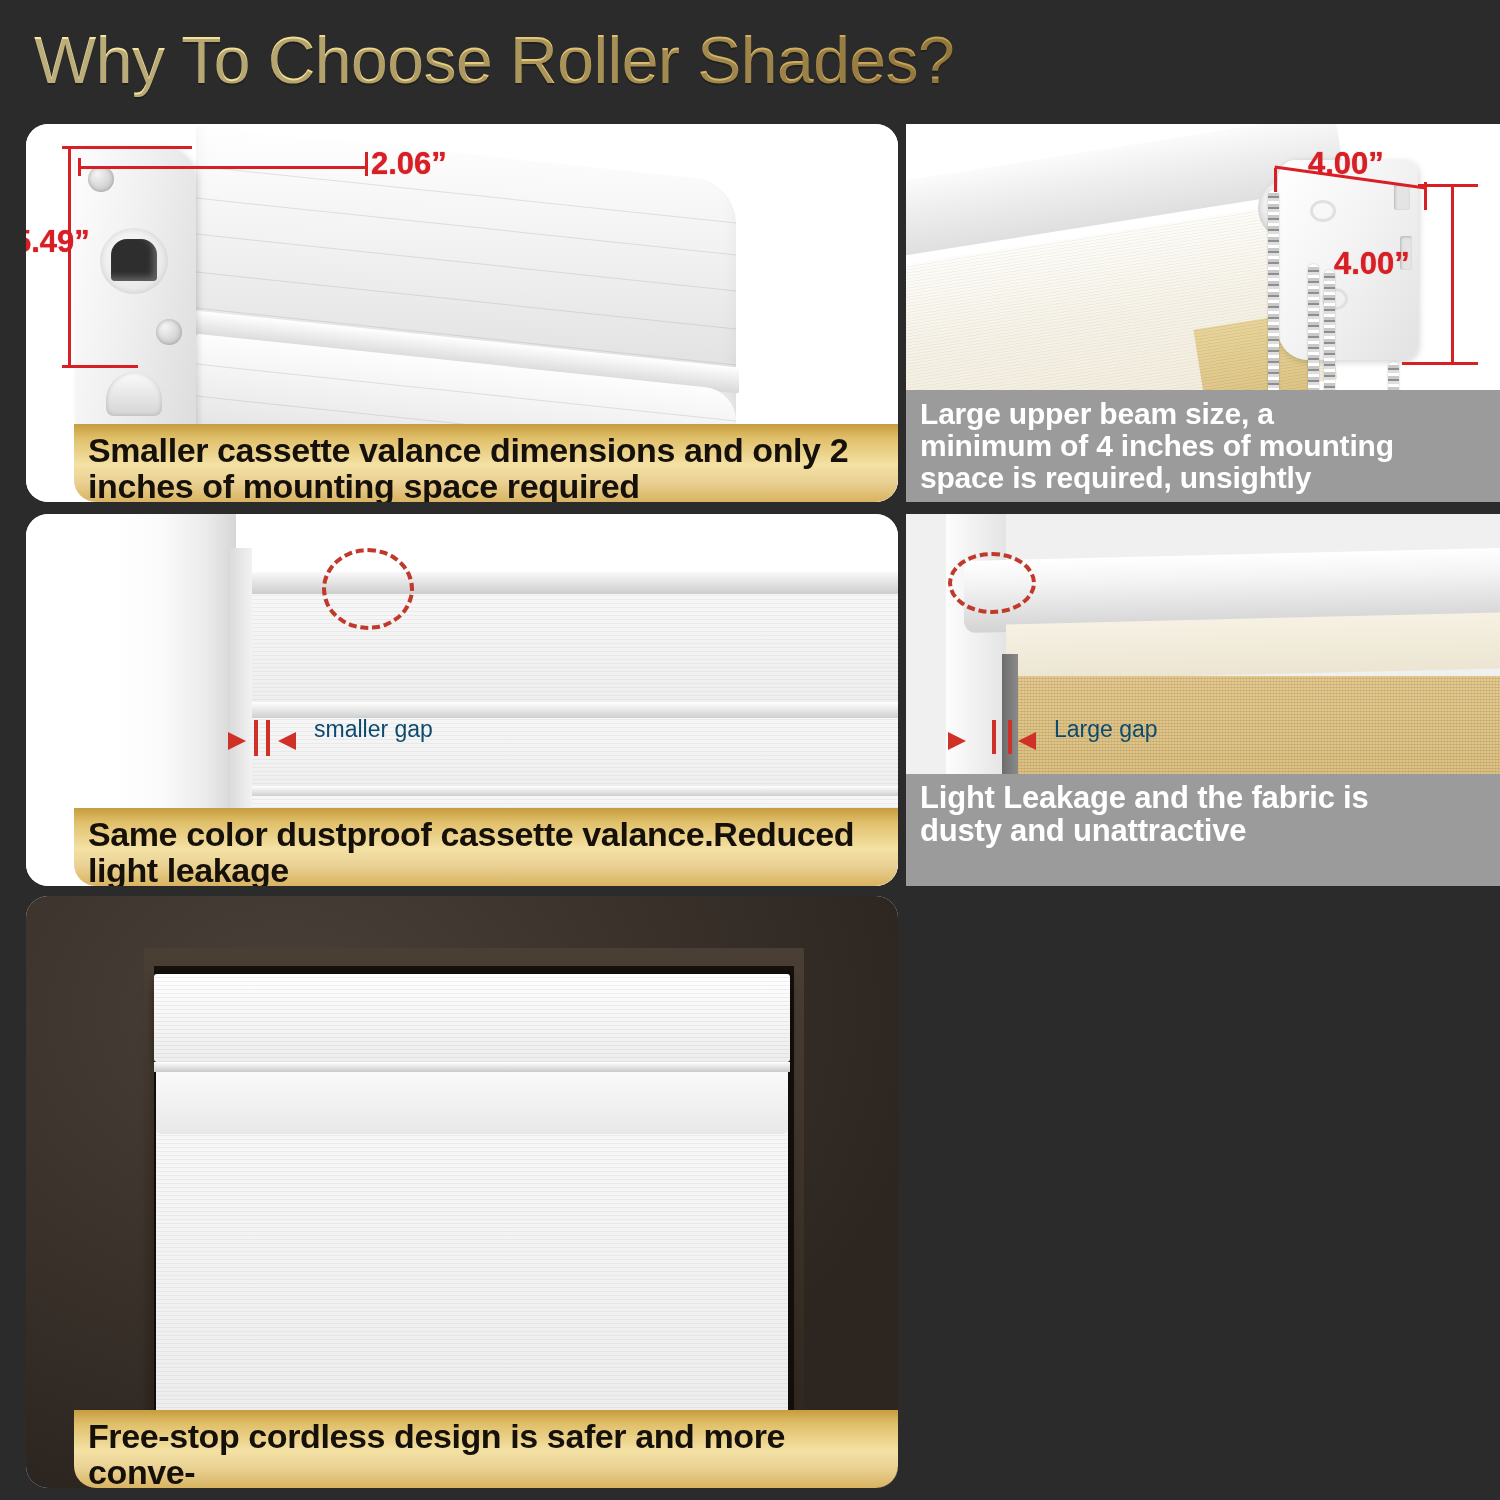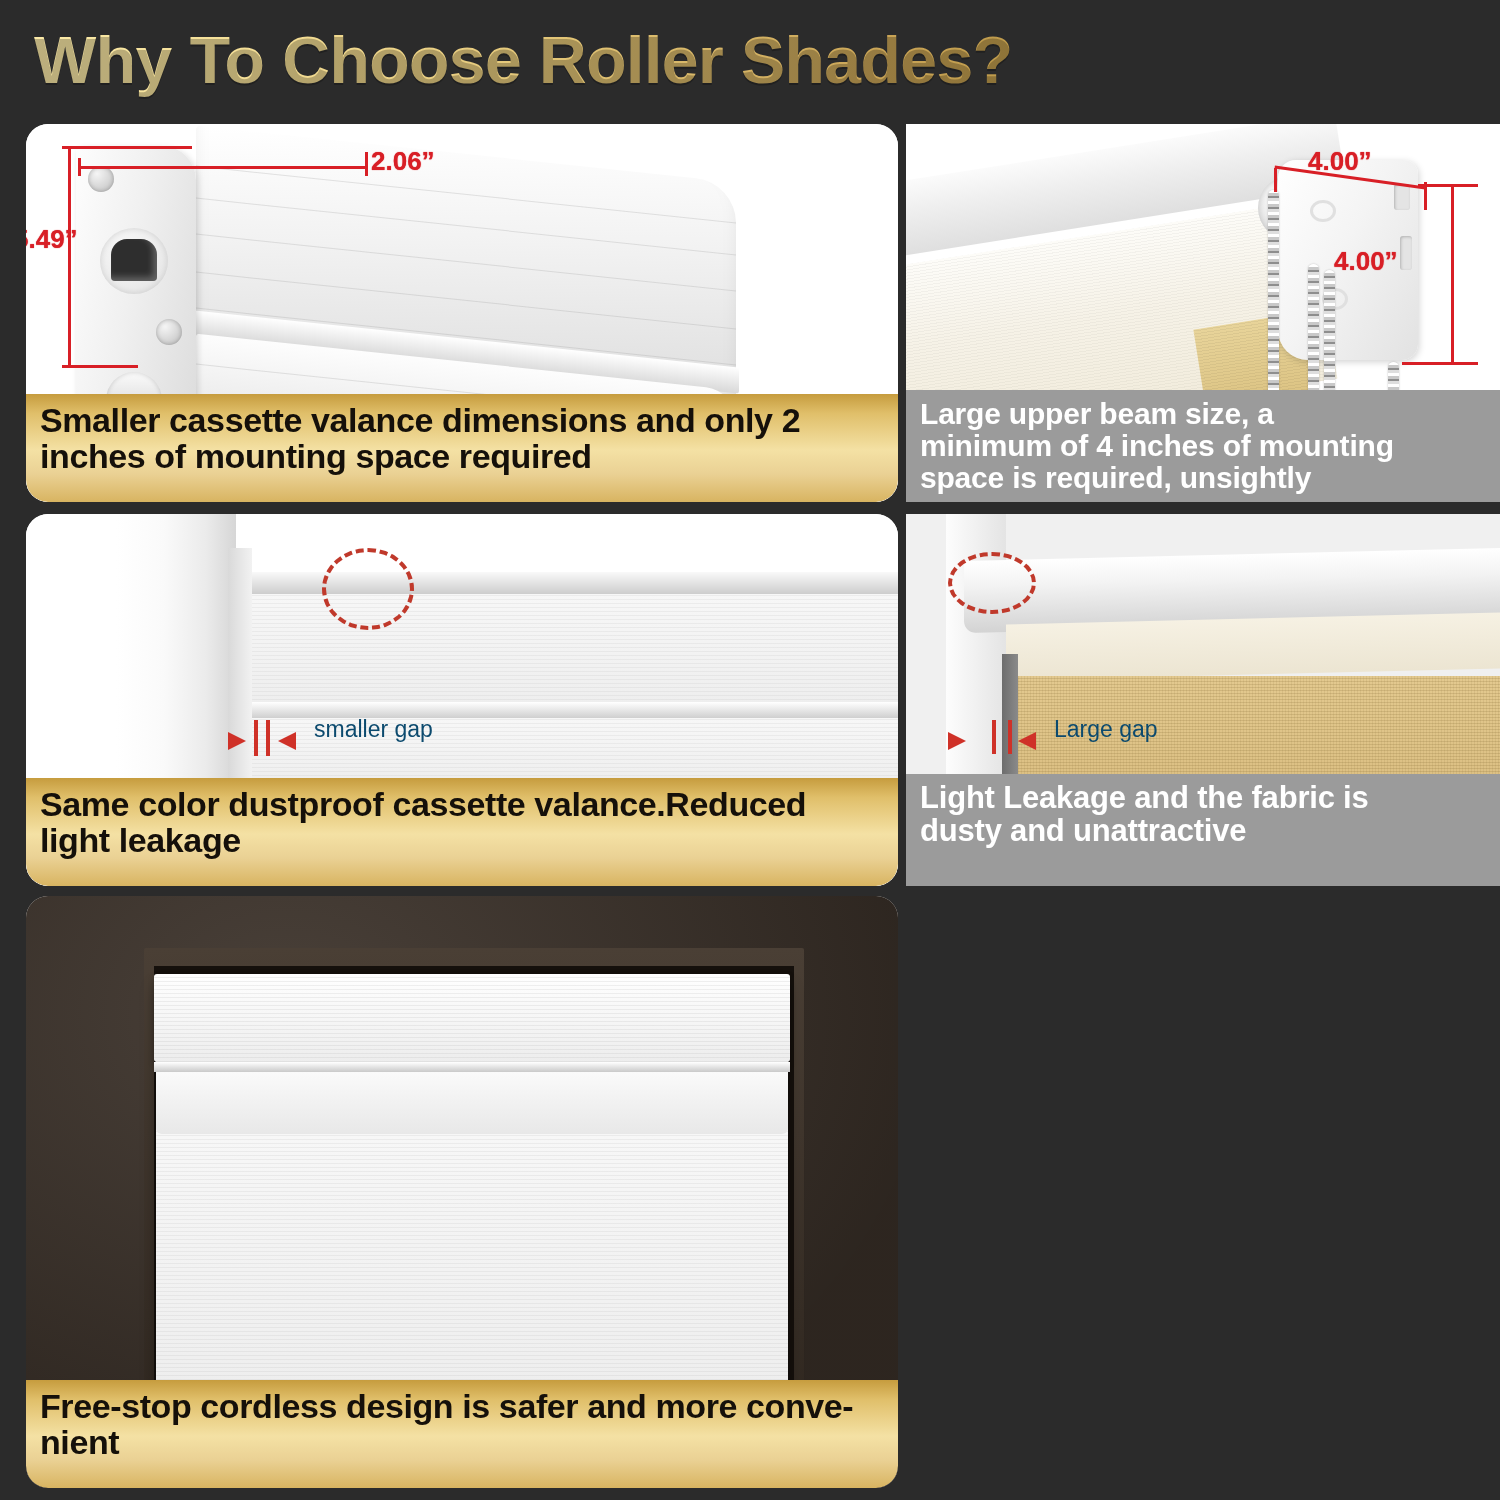--- a/index.html
+++ b/index.html
@@ -14,21 +14,21 @@
   }
 
   
   .title {
     position: absolute;
     left: 34px;
     top: 20px;
     width: 1000px;
     height: 80px;
     font-size: 66px;
-    font-weight: bold;
+    font-weight: normal;
     line-height: 80px;
     letter-spacing: -0.5px;
     background: linear-gradient(100deg, #fbeaa8 0%, #f3dd94 25%, #e0c273 55%, #c9a456 85%, #bb9848 100%);
     -webkit-background-clip: text;
     background-clip: text;
     color: transparent;
     -webkit-text-fill-color: transparent;
     white-space: nowrap;
     text-shadow: 0 2px 0 rgba(0,0,0,0.25);
   }
@@ -67,39 +67,40 @@
     padding: 8px 14px 10px 14px;
     font-weight: bold;
     line-height: 1.06;
     z-index: 40;
     white-space: pre-line;
   }
   .caption.gold {
     background: linear-gradient(180deg, #c69c3e 0%, #e0bf6a 18%, #f4e1a4 52%, #ead194 74%, #d8b461 100%);
     color: #15100a;
     font-size: 34px;
-    height: 108px;
+    height: 78px;
     border-radius: 0 0 22px 22px;
     letter-spacing: -0.4px;
+    margin-left: 48px;
   }
   .caption.gray {
     background: #9b9b9b;
     color: #ffffff;
     font-size: 31px;
     height: 112px;
     letter-spacing: -0.2px;
   }
   .caption.gray.three { font-size: 30px; }
 
   
   .dimlabel {
     position: absolute;
     color: #d81f26;
     font-weight: bold;
-    font-size: 26px;
+    font-size: 31px;
     z-index: 30;
     white-space: nowrap;
     text-shadow: 0 0 1px #d81f26;
   }
   .gaplabel {
     position: absolute;
     color: #0c4a6e;
     font-weight: normal;
     font-size: 23px;
     z-index: 30;

